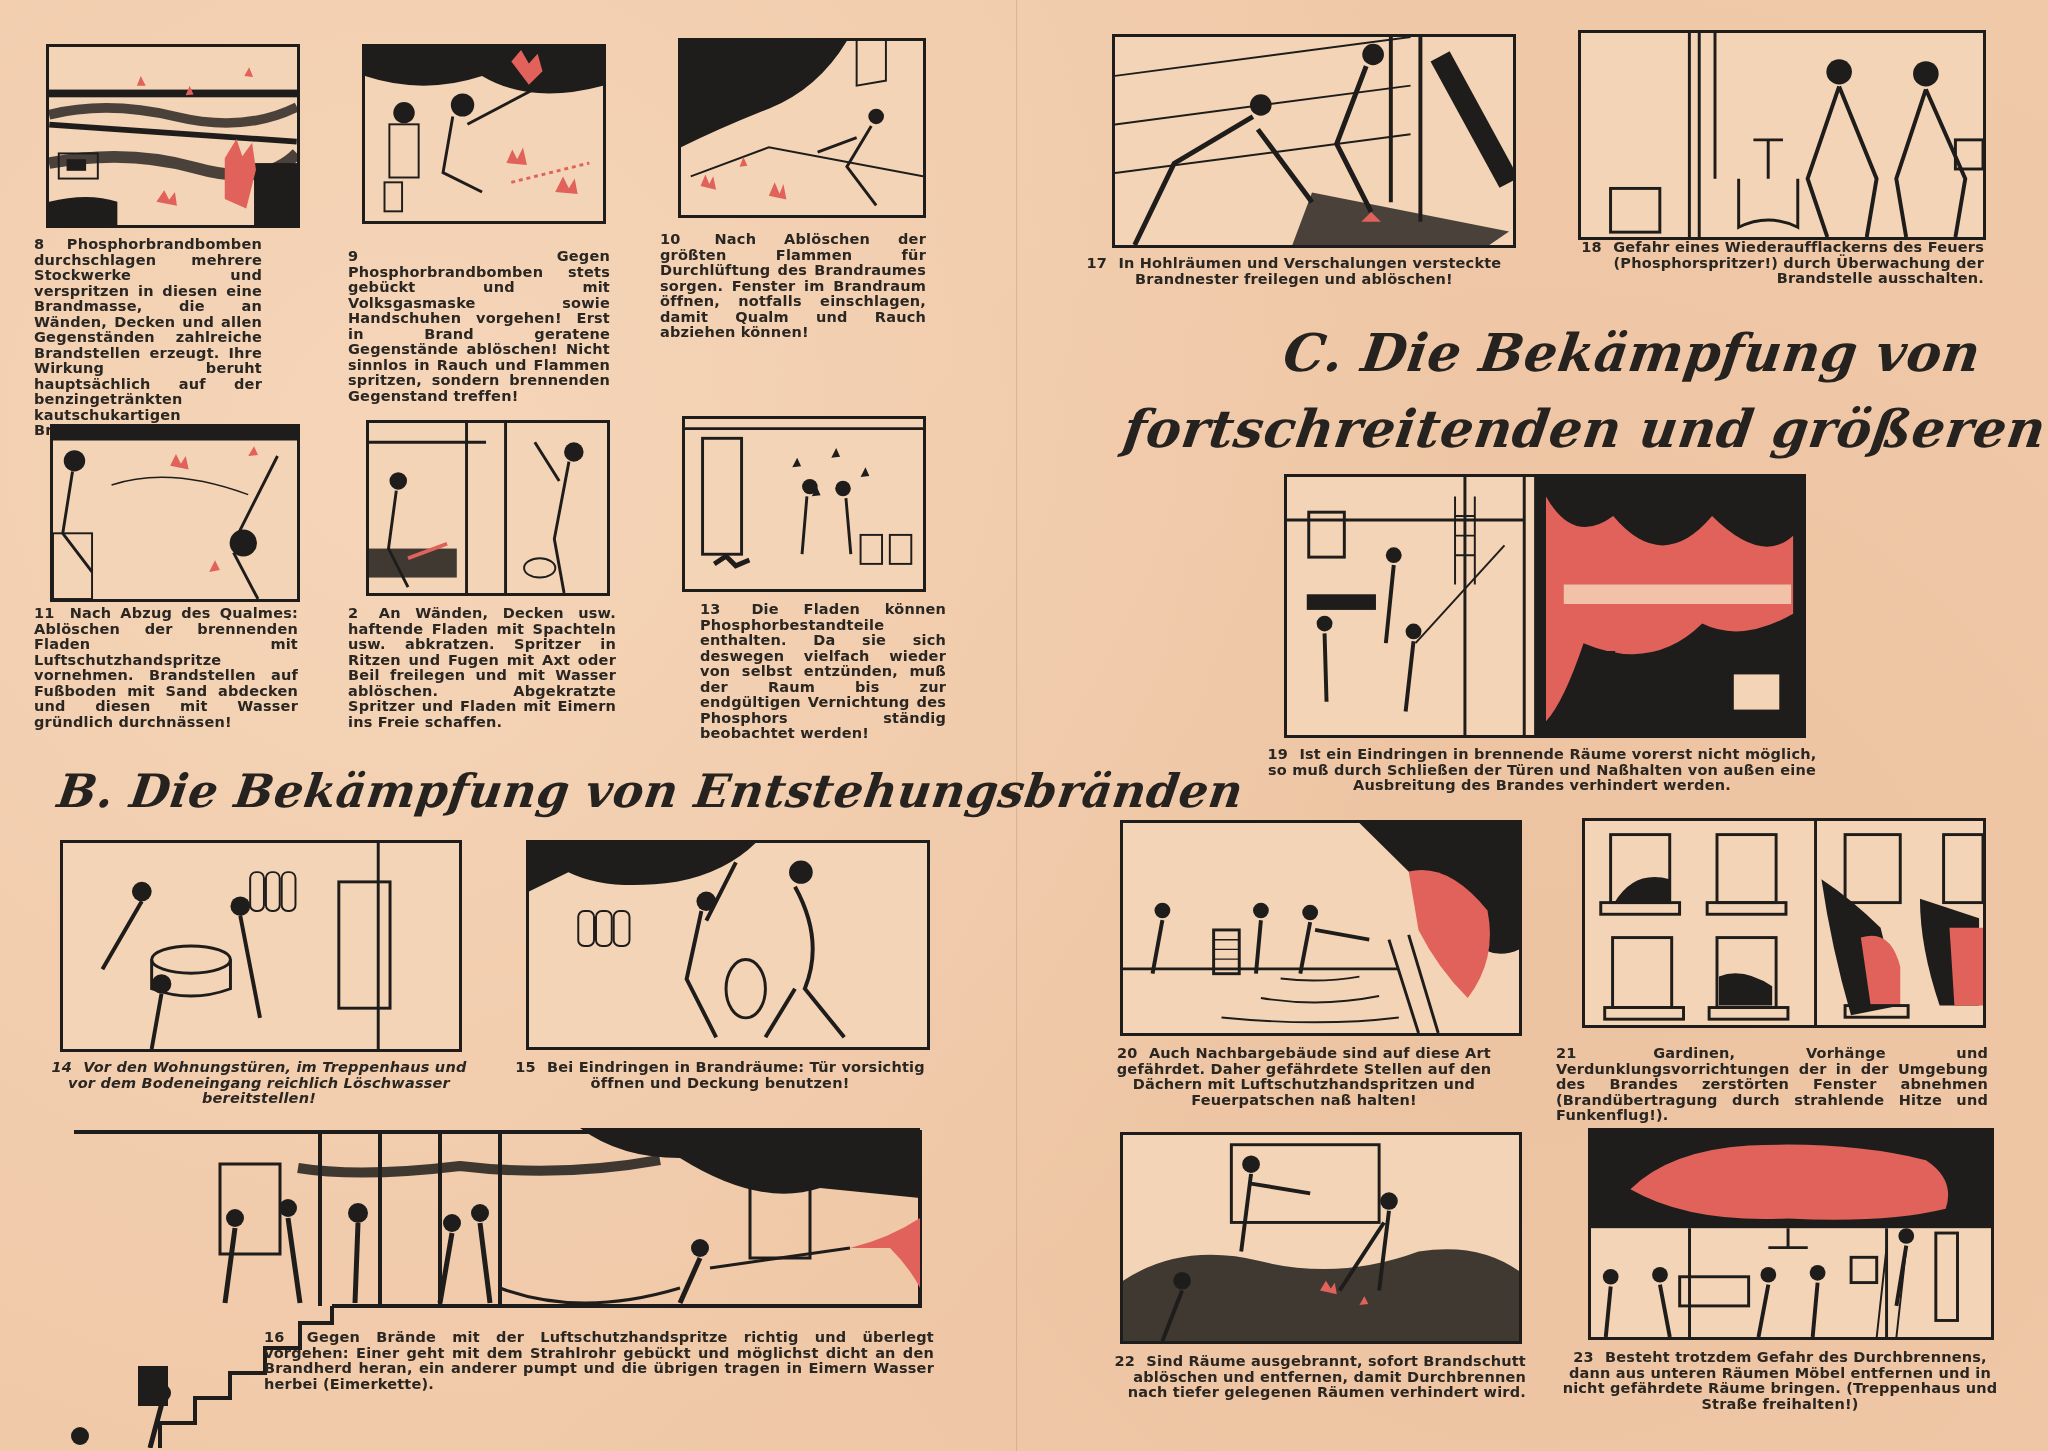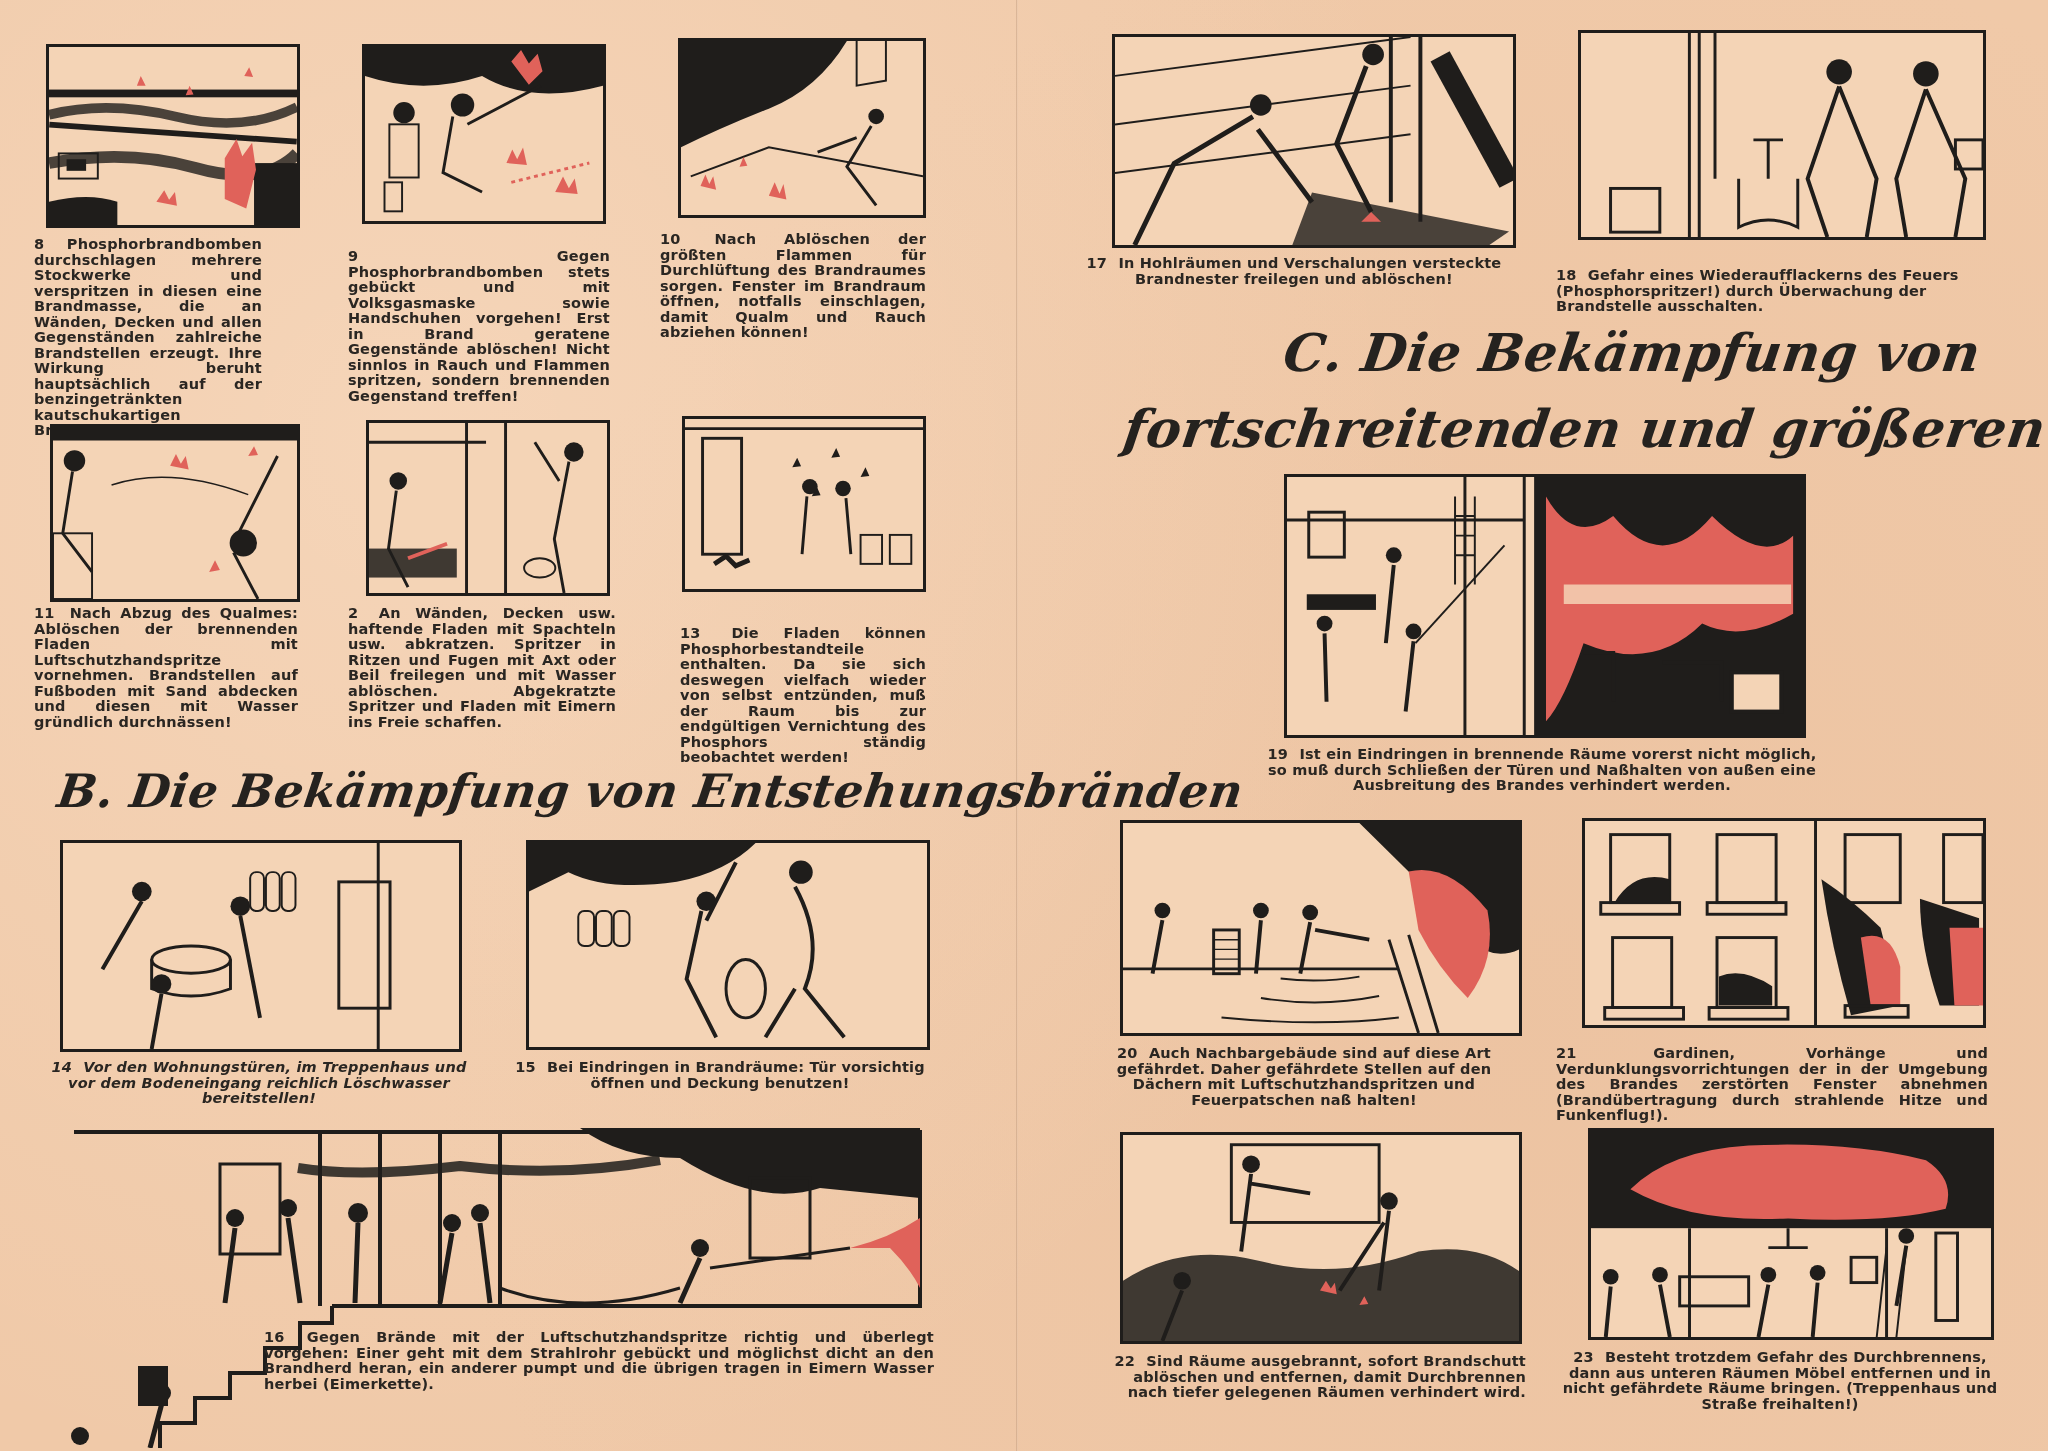--- a/index.html
+++ b/index.html
@@ -131,21 +131,21 @@
     <rect x="18" y="20" width="40" height="120" fill="none" stroke="#1f1d1b" stroke-width="3"></rect>
     <path d="M110,50 l5,-10 l4,9z M150,40 l5,-10 l4,9z M180,60 l5,-10 l4,9z M130,80 l5,-10 l4,9z" fill="#1f1d1b"></path>
     <circle cx="128" cy="70" r="8" fill="#1f1d1b"></circle>
     <circle cx="162" cy="72" r="8" fill="#1f1d1b"></circle>
     <path d="M125,80 L120,140 M165,82 L170,140" stroke="#1f1d1b" stroke-width="3"></path>
     <rect x="180" y="120" width="22" height="30" fill="none" stroke="#1f1d1b" stroke-width="2"></rect>
     <rect x="210" y="120" width="22" height="30" fill="none" stroke="#1f1d1b" stroke-width="2"></rect>
     <path d="M30,150 l12,-8 l10,10 l14,-6" stroke="#1f1d1b" stroke-width="5" fill="none"></path>
   </svg>
 </div>
-<div class="caption" style="left:680px;top:602px;width:246px;margin-top:24px;">
+<div class="caption" style="left:700px;top:602px;width:246px;">
   <span class="num">13</span>
   <span>Die Fladen können Phosphorbestandteile enthalten. Da sie sich deswegen vielfach wieder von selbst entzünden, muß der Raum bis zur endgültigen Vernichtung des Phosphors ständig beobachtet werden!</span>
 </div>
 
 <div class="heading" style="left:58px;top:764px;font-size:46px;">B. Die Bekämpfung von Entstehungsbränden</div>
 
 <div class="panel" style="left:60px;top:840px;width:402px;height:212px;">
   <svg viewBox="0 0 402 212" preserveAspectRatio="none">
     <path d="M320,0 V212" stroke="#1f1d1b" stroke-width="3"></path>
     <rect x="280" y="40" width="52" height="130" fill="none" stroke="#1f1d1b" stroke-width="3"></rect>
@@ -236,21 +236,21 @@
     <path d="M110,0 V210 M120,0 V210 M136,0 V150" stroke="#1f1d1b" stroke-width="3"></path>
     <rect x="30" y="160" width="50" height="45" fill="none" stroke="#1f1d1b" stroke-width="3"></rect>
     <path d="M160,150 V200 Q190,185 220,200 V150 M190,110 V150 M175,110 H205" stroke="#1f1d1b" stroke-width="3" fill="none"></path>
     <circle cx="262" cy="40" r="13" fill="#1f1d1b"></circle>
     <circle cx="350" cy="42" r="13" fill="#1f1d1b"></circle>
     <path d="M262,55 L230,150 L250,210 M262,55 L300,150 L290,210" stroke="#1f1d1b" stroke-width="4" fill="none"></path>
     <path d="M350,58 L320,150 L330,210 M350,58 L390,150 L380,210" stroke="#1f1d1b" stroke-width="4" fill="none"></path>
     <rect x="380" y="110" width="28" height="30" fill="none" stroke="#1f1d1b" stroke-width="3"></rect>
   </svg>
 </div>
-<div class="caption" style="left:1556px;top:268px;width:428px;text-align:left;">
+<div class="caption" style="left:1556px;top:240px;width:428px;text-align:right;">
   <span class="num">18</span>
   <span>Gefahr eines Wiederaufflackerns des Feuers (Phosphorspritzer!) durch Überwachung der Brandstelle ausschalten.</span>
 </div>
 
 <div class="heading" style="left:1284px;top:322px;font-size:52px;">C. Die Bekämpfung von</div>
 <div class="heading" style="left:1124px;top:398px;font-size:52px;">fortschreitenden und größeren Bränden</div>
 
 <div class="panel" style="left:1284px;top:474px;width:522px;height:264px;background:#f4d4b6;">
   <svg viewBox="0 0 522 264" preserveAspectRatio="none">
     <path d="M0,44 H240 M180,0 V264 M240,0 V264" stroke="#1f1d1b" stroke-width="3"></path>

